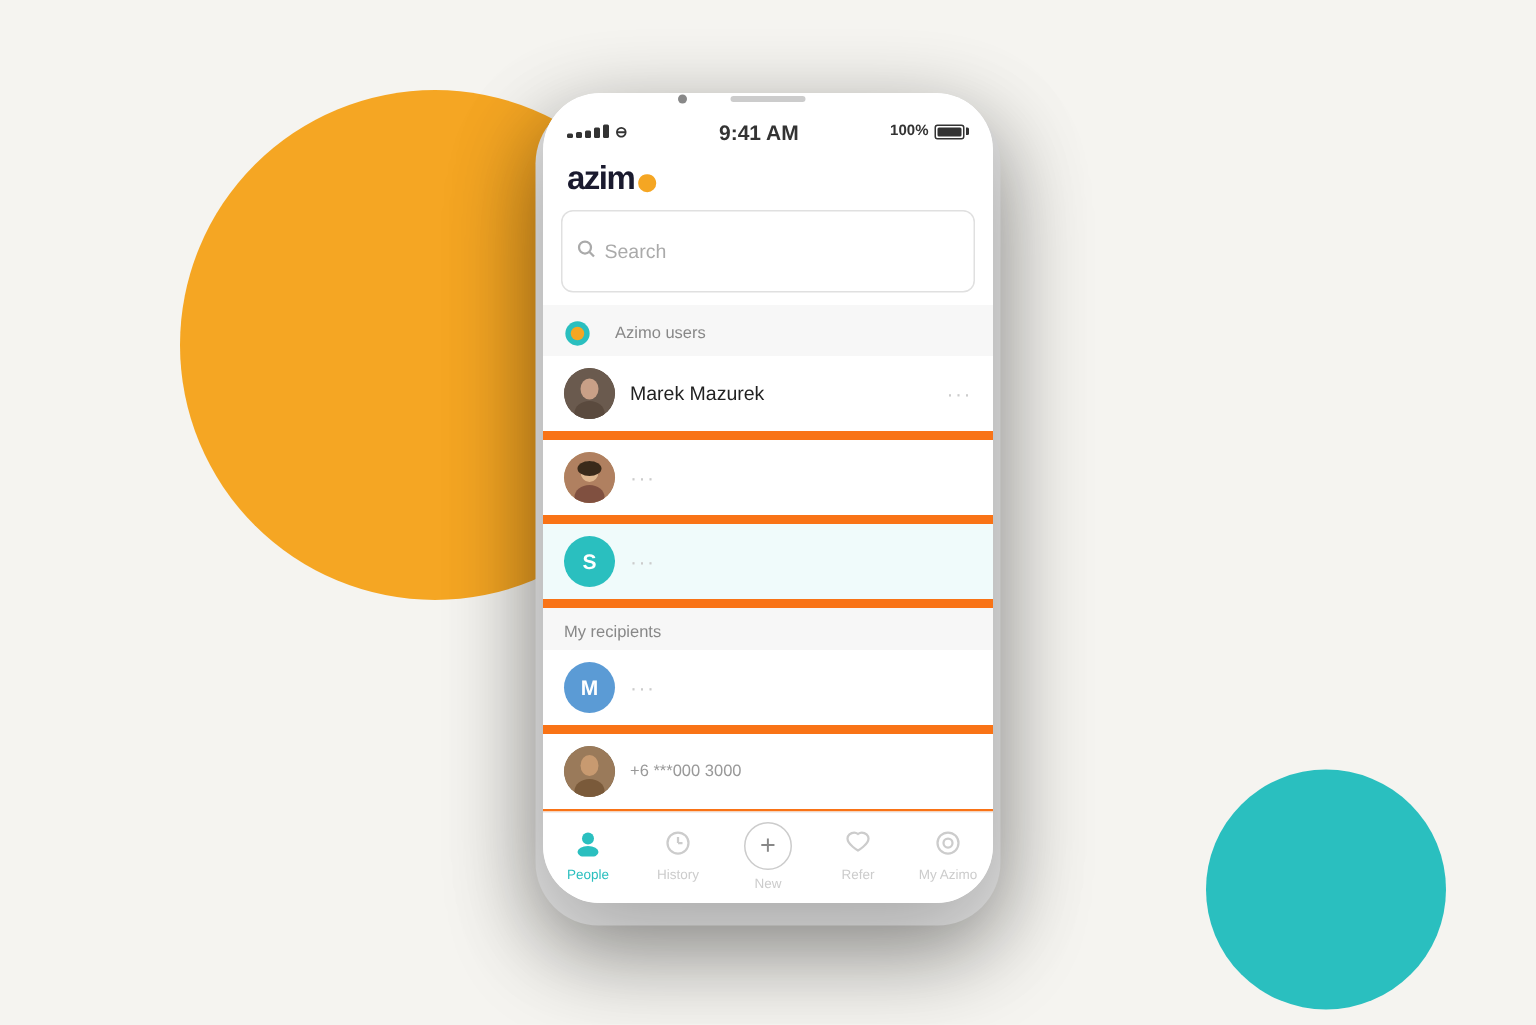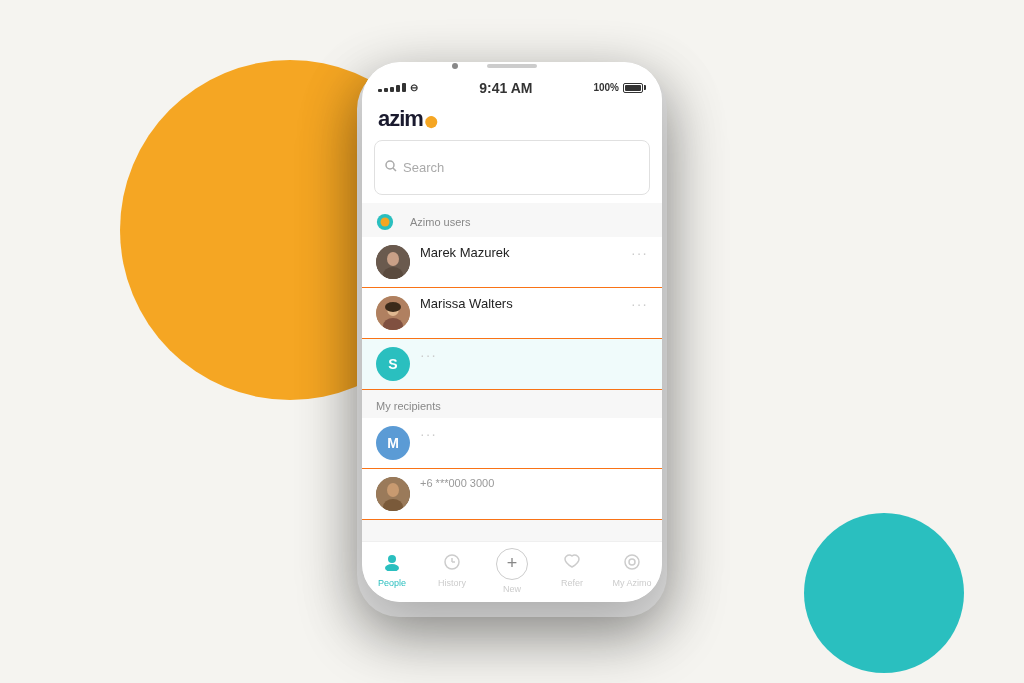--- a/index.html
+++ b/index.html
@@ -237,24 +237,24 @@
 
     .section-title {
       font-size: 11px;
       color: #888;
       font-weight: 500;
     }
 
     
     .contact-item {
       display: flex;
-      align-items: flex-start;
+      align-items: center;
       padding: 8px 14px;
       background: white;
-      border-bottom: 1px solid #f97316;
+      border-bottom: 6px solid #f97316;
       gap: 10px;
     }
 
     .contact-avatar {
       width: 34px;
       height: 34px;
       border-radius: 50%;
       flex-shrink: 0;
       display: flex;
       align-items: center;
@@ -460,23 +460,20 @@
 
         <div class="contact-item">
           <div class="contact-avatar face-marissa">
             <svg width="34" height="34" viewBox="0 0 34 34">
               <circle cx="17" cy="17" r="17" fill="#b08060"></circle>
               <ellipse cx="17" cy="13" rx="6" ry="7" fill="#e0b890"></ellipse>
               <ellipse cx="17" cy="30" rx="10" ry="8" fill="#805040"></ellipse>
               <ellipse cx="17" cy="11" rx="8" ry="5" fill="#3a2a1a"></ellipse>
             </svg>
           </div>
-          <div class="contact-info">
-            <div class="contact-name">Marissa Walters</div>
-          </div>
           <div class="contact-more">···</div>
         </div>
 
         <div class="contact-item" style="background:#f0fbfb;">
           <div class="contact-avatar avatar-samantha">
             <span>S</span>
           </div>
           <div class="contact-more">···</div>
         </div>
 

